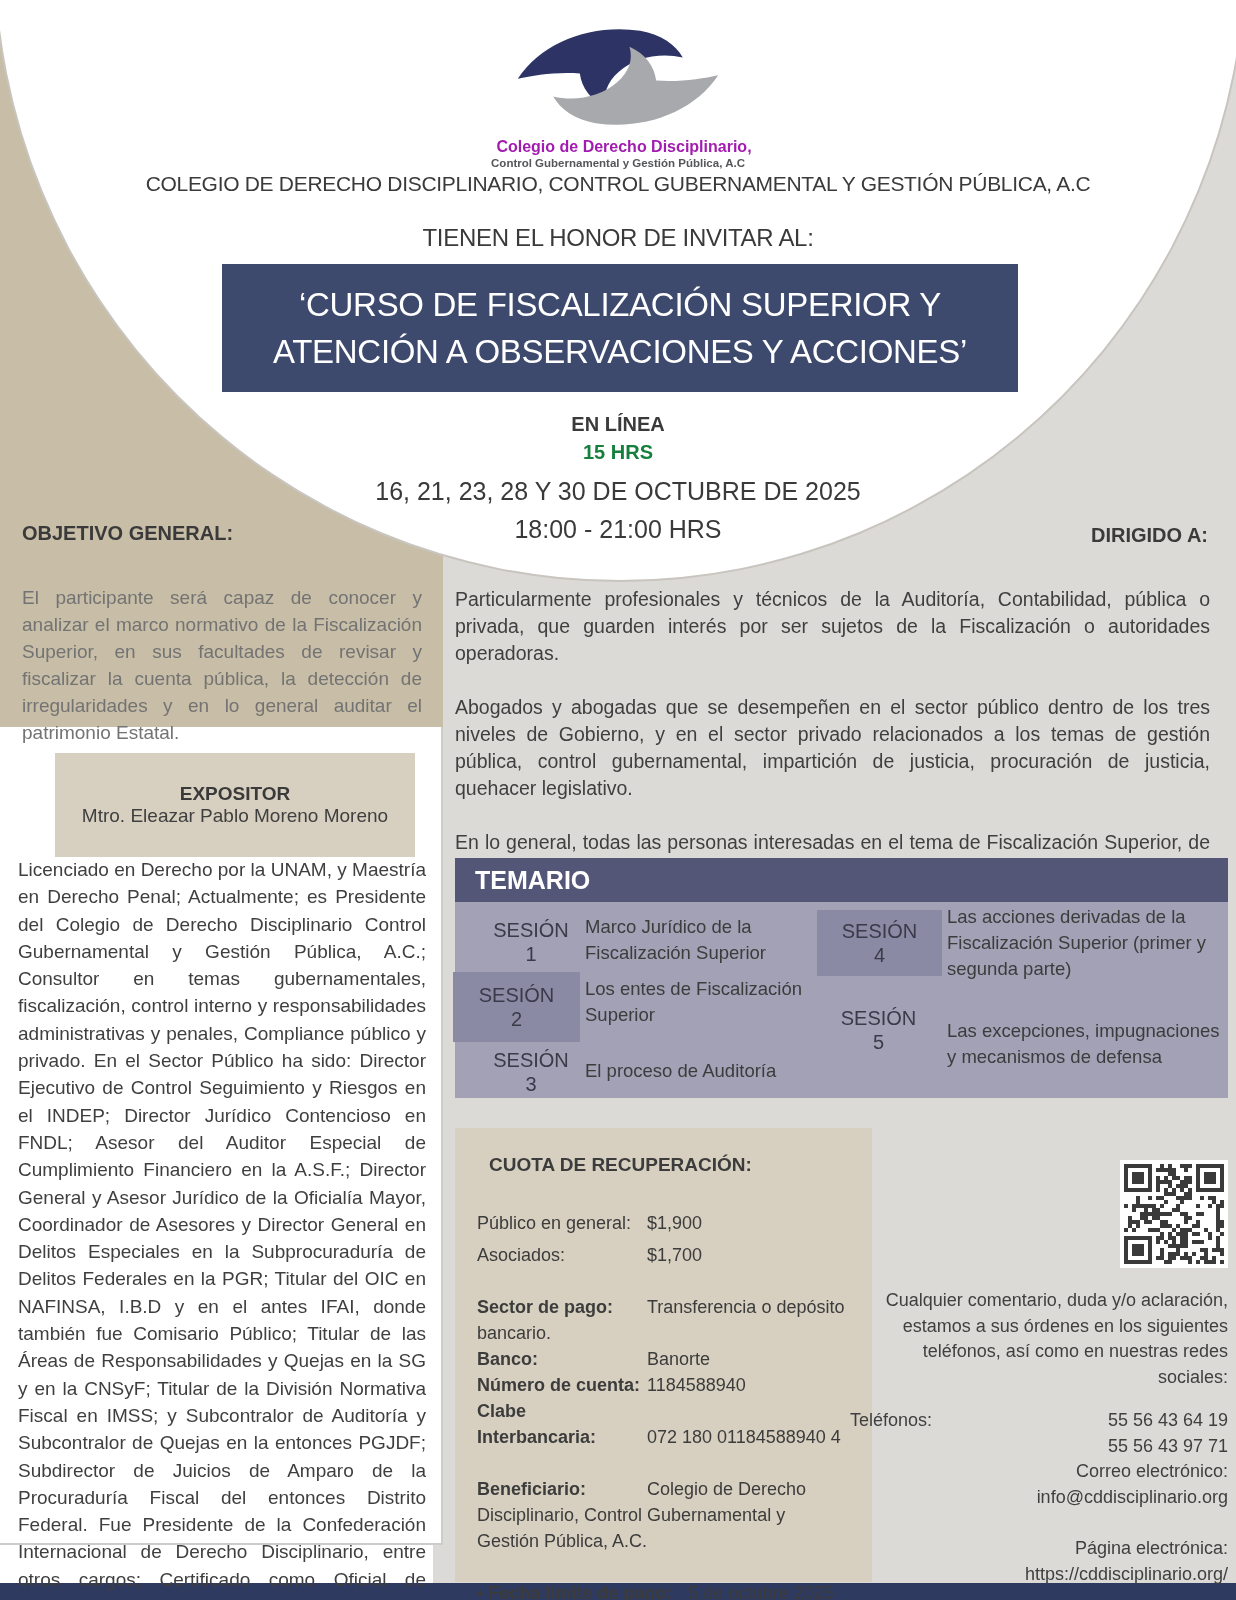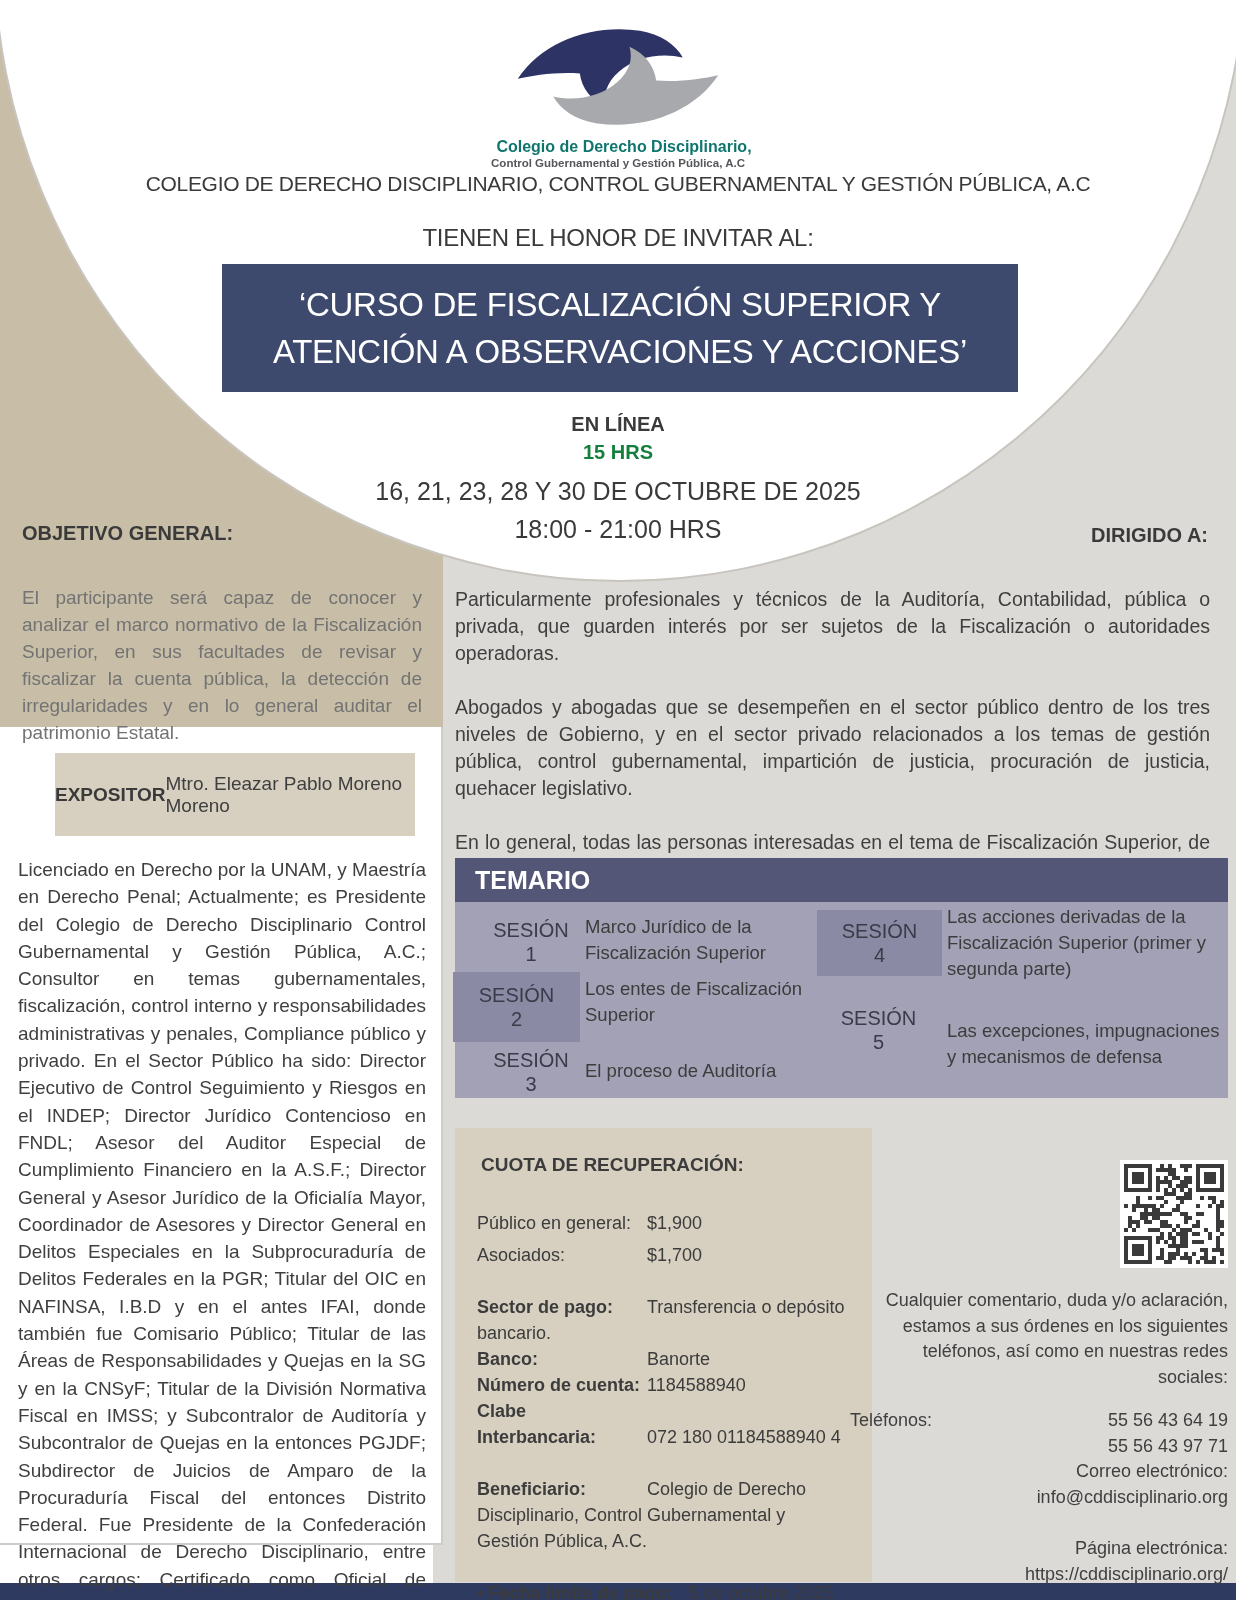--- a/index.html
+++ b/index.html
@@ -10,40 +10,40 @@
   .bg-gray{position:absolute;left:433px;top:0;width:803px;height:1600px;background:#dcdad7;}
   .bg-tan{position:absolute;left:0;top:0;width:443px;height:727px;background:#c8bea7;}
   .white-ellipse{position:absolute;left:-7px;top:-682px;width:1250px;height:1260px;
                  background:#ffffff;border:2px solid #c8c4be;border-radius:50%;}
   .left-white-box{position:absolute;left:0;top:727px;width:443px;height:818px;background:#ffffff;
                   border-right:2px solid #cccccc;border-bottom:2px solid #cccccc;box-sizing:border-box;}
   .bottom-bar{position:absolute;left:0;top:1583px;width:1236px;height:17px;background:#2e3a5f;}
 
   
   .logo-wrap{position:absolute;left:0;top:22px;width:1236px;text-align:center;}
-  .logo-caption1{font-size:16px;font-weight:bold;color:#0f766e;margin-top:2px;padding-left:12px;}
+  .logo-caption1{font-size:16px;font-weight:bold;color:#a21caf;margin-top:2px;padding-left:12px;}
   .logo-caption2{font-size:11.5px;font-weight:bold;color:#55565a;margin-top:1px;}
   .org-line{position:absolute;left:0;top:172px;width:1236px;text-align:center;
             font-size:21px;color:#3a3a3a;letter-spacing:-0.3px;}
   .invite-line{position:absolute;left:0;top:224px;width:1236px;text-align:center;
                font-size:24px;color:#3a3a3a;letter-spacing:-0.3px;}
   .title-box{position:absolute;left:222px;top:264px;width:796px;height:128px;background:#3d4a6e;
              display:flex;flex-direction:column;justify-content:center;align-items:center;}
   .title-box div{color:#ffffff;font-size:33px;line-height:47px;letter-spacing:-0.3px;}
   .modality{position:absolute;left:0;top:413px;width:1236px;text-align:center;font-size:20px;font-weight:bold;color:#3a3a3a;}
   .hours{position:absolute;left:0;top:441px;width:1236px;text-align:center;font-size:20px;font-weight:bold;color:#15803d;}
   .dates{position:absolute;left:0;top:477px;width:1236px;text-align:center;font-size:25px;color:#3a3a3a;}
   .schedule{position:absolute;left:0;top:515px;width:1236px;text-align:center;font-size:25px;color:#3a3a3a;}
 
   
   .objective-heading{position:absolute;left:22px;top:522px;font-size:20px;font-weight:bold;color:#3a3a3a;}
   .objective-text{position:absolute;left:22px;top:584px;width:400px;font-size:19px;line-height:27px;
                   text-align:justify;color:#737373;}
-  .expositor-box{position:absolute;left:55px;top:753px;width:360px;height:83px;background:#d7d0c0;
-                 display:flex;justify-content:center;align-items:center;}
+  .expositor-box{position:absolute;left:55px;top:753px;width:360px;height:104px;background:#d7d0c0;
+                 display:flex;flex-direction:column;justify-content:center;align-items:center;}
   .expositor-title{font-size:19px;font-weight:bold;color:#3a3a3a;}
   .expositor-name{font-size:19px;color:#3f3f3f;}
   .bio{position:absolute;left:18px;top:856px;width:408px;font-size:19px;line-height:27.3px;
        text-align:justify;text-align-last:justify;color:#3f3f3f;}
 
   
   .dirigido-heading{position:absolute;left:1000px;top:524px;width:208px;text-align:right;
                     font-size:20px;font-weight:bold;color:#3a3a3a;}
   .audience{position:absolute;left:455px;top:586px;width:755px;}
   .audience p{margin:0 0 27px 0;font-size:19.5px;line-height:27px;text-align:justify;color:#3f3f3f;}
@@ -61,21 +61,21 @@
   .s3l{left:30px;top:146px;width:92px;}
   .s3t{left:130px;top:156px;width:260px;}
   .s4l{left:362px;top:8px;width:125px;height:66px;}
   .s4t{left:492px;top:2px;width:275px;}
   .s5l{left:375px;top:104px;width:97px;}
   .s5t{left:492px;top:116px;width:278px;}
 
   
   .fees-box{position:absolute;left:455px;top:1128px;width:417px;height:454px;background:#d7d0c0;
             box-sizing:border-box;padding:24px 22px;font-size:18px;line-height:26px;color:#3c3c3c;}
-  .fees-heading{font-size:19px;font-weight:bold;margin:0 0 26px 4px;}
+  .fees-heading{font-size:19px;font-weight:bold;margin:0 0 26px 12px;}
   .fee-row .lbl{display:inline-block;width:170px;margin-top:6px;}
   .pay-p{margin:26px 0 0 0;}
   .pay-p .lbl{display:inline-block;width:170px;font-weight:bold;vertical-align:top;}
   .plain-p{margin:0;}
   .plain-p .lbl{display:inline-block;width:170px;font-weight:bold;}
   .benef-p{margin:26px 0 0 0;}
   .benef-p .lbl{display:inline-block;width:170px;font-weight:bold;}
   .deadline-p{margin:26px 0 0 0;}
   .deadline-p .val{margin-left:16px;}
 

